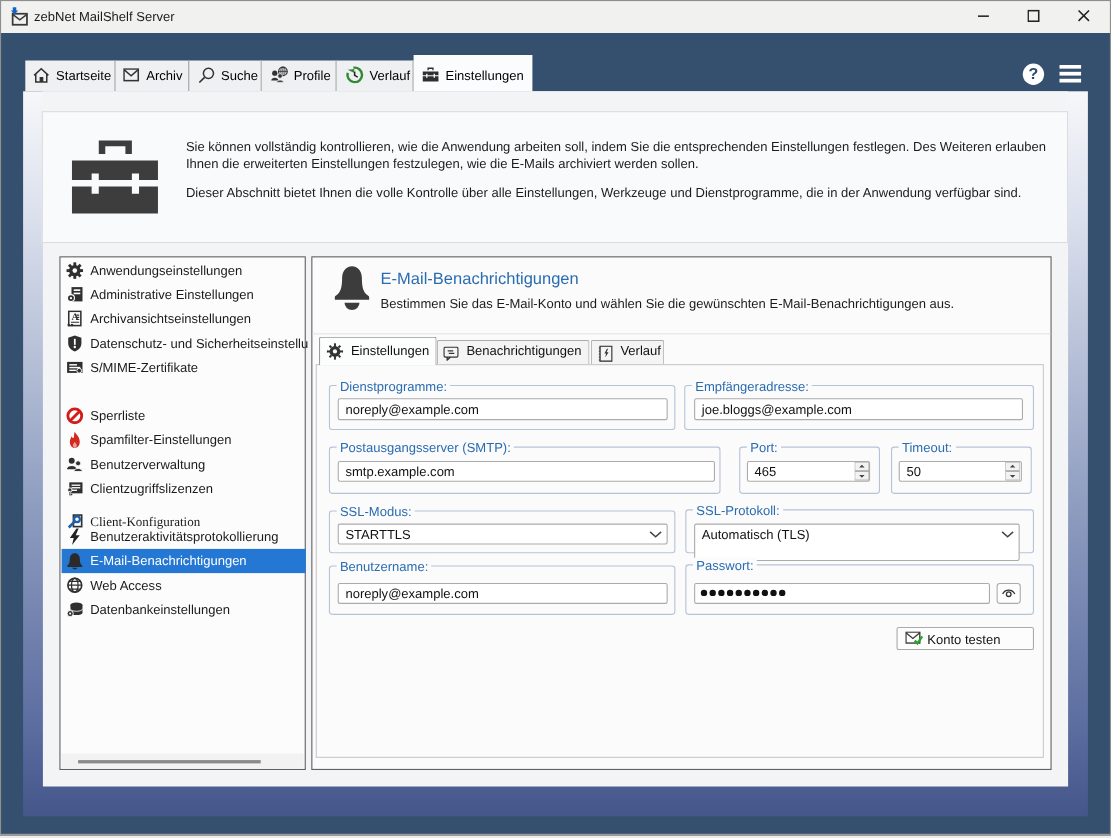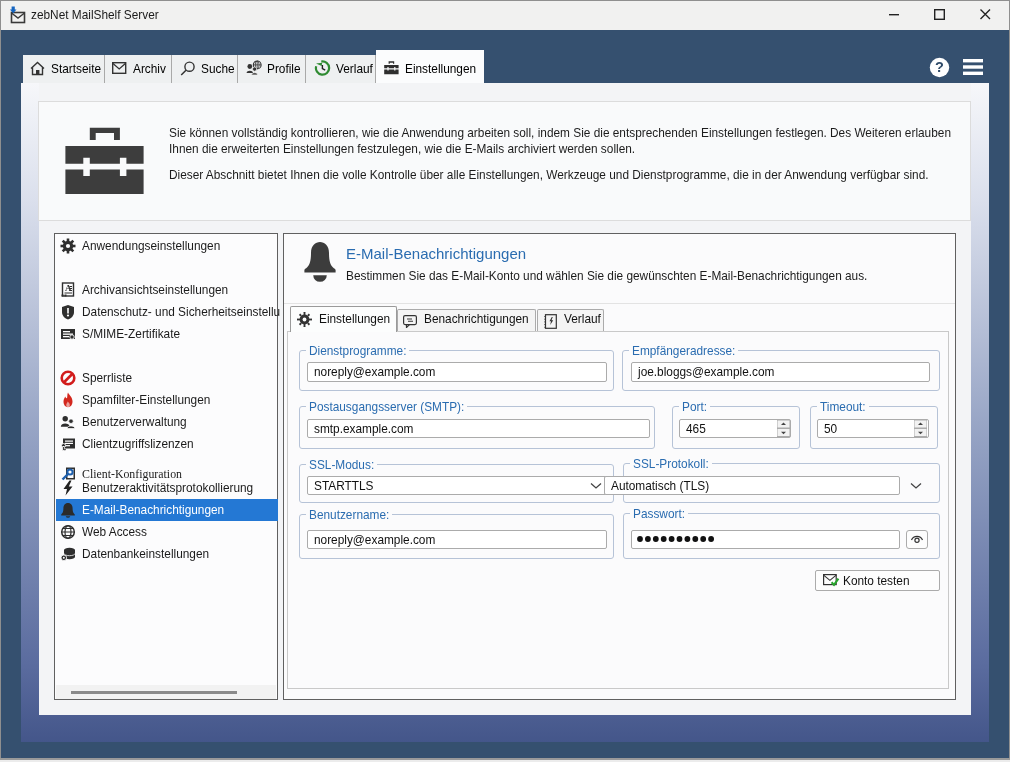--- a/index.html
+++ b/index.html
@@ -125,20 +125,30 @@
             <rect x="6.7" y="0.5" width="2.6" height="15"></rect>
             <rect x="0.5" y="6.7" width="15" height="2.6"></rect>
             <rect x="6.7" y="0.5" width="2.6" height="15" transform="rotate(45 8 8)"></rect>
             <rect x="6.7" y="0.5" width="2.6" height="15" transform="rotate(-45 8 8)"></rect>
             <circle cx="8" cy="8" r="5.2"></circle>
           </g>
           <circle cx="8" cy="8" r="2.1" fill="#fcfcfd"></circle>
         </svg></span>
       <span class="tx">Anwendungseinstellungen</span>
     </div>
+  <div class="row" style="top:23px;">
+      <span class="ic" id="i2"><svg width="16" height="16">
+          <rect x="5" y="1" width="10" height="13" fill="#2f2f2f"></rect>
+          <rect x="7" y="3" width="6" height="1.5" fill="#fff"></rect>
+          <rect x="7" y="6" width="6" height="1.5" fill="#fff"></rect>
+          <circle cx="4.5" cy="11" r="3.2" fill="#2f2f2f" stroke="#fcfcfd" stroke-width="1"></circle>
+          <circle cx="4.5" cy="11" r="1.1" fill="#fcfcfd"></circle>
+        </svg></span>
+      <span class="tx">Administrative Einstellungen</span>
+    </div>
   <div class="row" style="top:45px;">
       <span class="ic" id="i3"><svg width="16" height="16">
           <rect x="2.5" y="1" width="11" height="13" fill="#fcfcfd" stroke="#2f2f2f" stroke-width="1.4"></rect>
           <text x="5" y="9" font-family="Liberation Serif" font-size="9" font-weight="bold" fill="#2f2f2f">A</text>
           <path d="M9.5 4.5 H12 M9.5 6.5 H12 M9.5 8.5 H12 M4.5 11 H12" stroke="#2f2f2f" stroke-width="1"></path>
           <rect x="1.5" y="12.5" width="2" height="2" fill="#2f2f2f"></rect>
           <rect x="4.5" y="12.5" width="2" height="2" fill="#2f2f2f"></rect>
         </svg></span>
       <span class="tx">Archivansichtseinstellungen</span>
     </div>
@@ -298,21 +308,21 @@
 <div class="inp" style="left:679px;top:419px;width:112px;height:19px;">465</div>
 <div class="grp" style="left:810px;top:406px;width:128px;height:43px;"></div>
 <div class="grplab" style="left:817px;top:400px;">Timeout:</div>
 <div class="inp" style="left:817px;top:419px;width:112px;height:19px;">50</div>
 
 <div class="grp" style="left:299px;top:464px;width:315px;height:39px;"></div>
 <div class="grplab" style="left:306px;top:458px;">SSL-Modus:</div>
 <div class="inp" style="left:307px;top:476px;width:300px;height:19px;">STARTTLS</div>
 <div class="grp" style="left:623px;top:463px;width:317px;height:40px;"></div>
 <div class="grplab" style="left:630px;top:457px;">SSL-Protokoll:</div>
-<div class="inp" style="left:604px;top:476px;width:296px;height:19px;">Automatisch (TLS)</div>
+<div class="inp" style="left:631px;top:476px;width:296px;height:34px;">Automatisch (TLS)</div>
 
 <div class="grp" style="left:299px;top:514px;width:315px;height:45px;"></div>
 <div class="grplab" style="left:306px;top:508px;">Benutzername:</div>
 <div class="inp" style="left:307px;top:530px;width:300px;height:19px;">noreply@example.com</div>
 <div class="grp" style="left:623px;top:513px;width:317px;height:46px;"></div>
 <div class="grplab" style="left:630px;top:507px;">Passwort:</div>
 <div class="inp" style="left:631px;top:530px;width:269px;height:19px;"></div>
 <svg class="abs" style="left:636px;top:534px" width="85" height="10">
     <circle cx="4.0" cy="5" r="2.9" fill="#111"></circle>
     <circle cx="11.9" cy="5" r="2.9" fill="#111"></circle>

